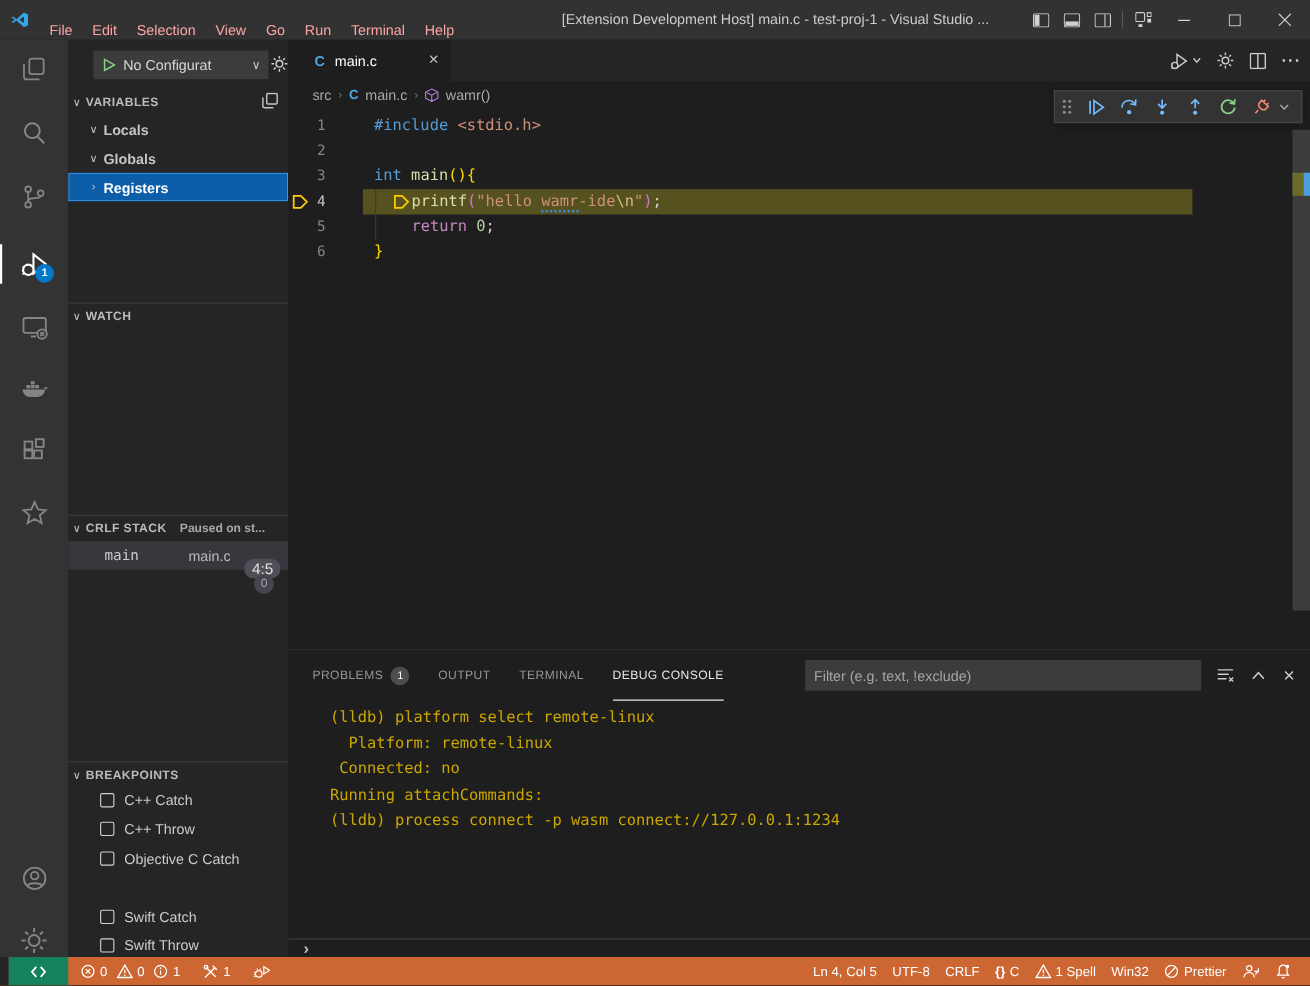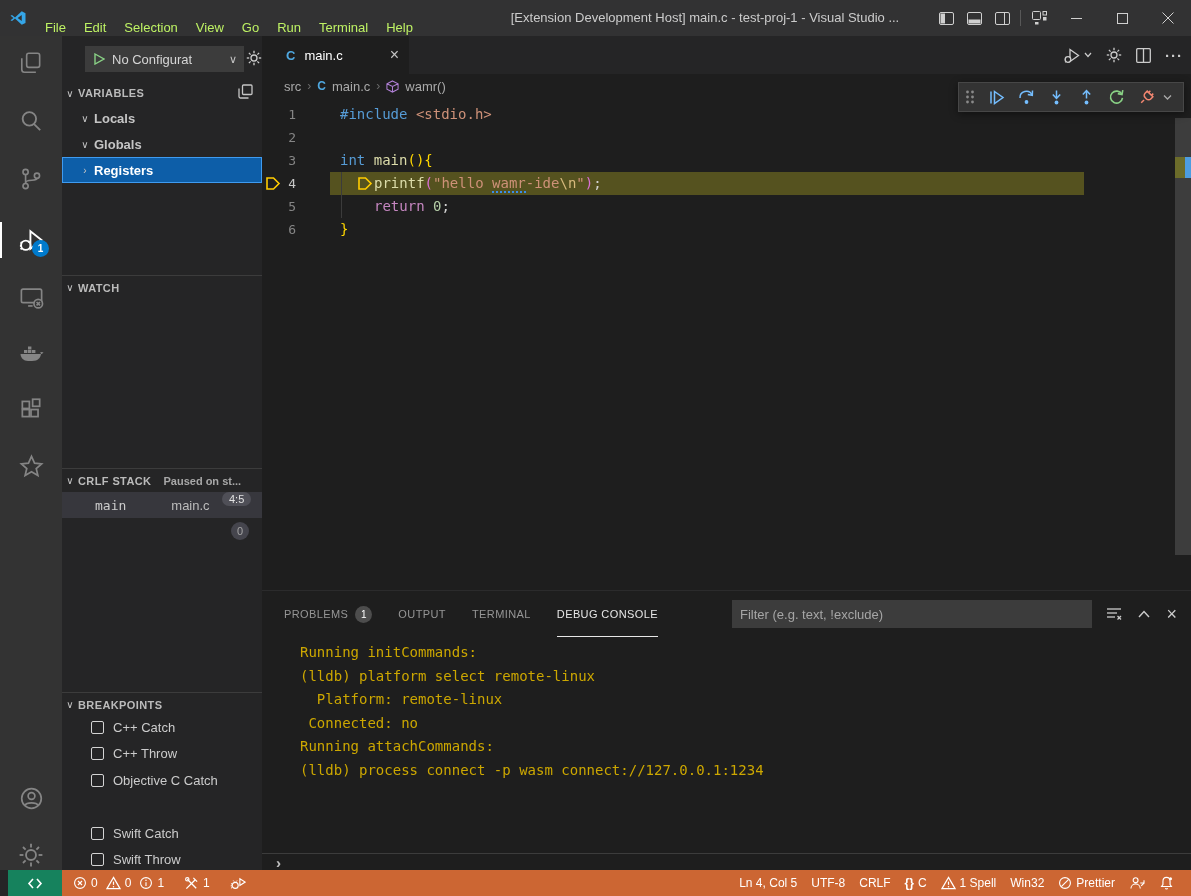--- a/index.html
+++ b/index.html
@@ -5,21 +5,21 @@
 * { box-sizing:border-box; margin:0; padding:0; }
 html,body { width:1191px; height:896px; }
 body { font-family:"Liberation Sans", sans-serif; background:#1e1e1e; color:#cccccc; overflow:hidden; }
 .app { position:relative; width:1191px; height:896px; background:#1e1e1e; }
 .abs { position:absolute; }
 svg { display:block; }
 
 
 .titlebar { position:absolute; left:0; top:0; width:1191px; height:36px; background:#323233; display:flex; align-items:center; z-index:40; }
 .tb-logo { width:36px; display:flex; justify-content:center; }
-.tb-menu { padding:0 9px; line-height:36px; font-size:13px; color:#bef264; cursor:default;margin-top:20px; }
+.tb-menu { padding:0 9px; line-height:36px; font-size:13px; color:#fca5a5; cursor:default;margin-top:20px; }
 .tb-title { position:absolute; left:470px; width:470px; top:0; line-height:36px; text-align:center; font-size:13px; color:#cccccc; white-space:nowrap; overflow:hidden; }
 .tb-right { position:absolute; right:0; top:0; height:36px; display:flex; align-items:center; }
 .tb-ic { width:28px; height:36px; display:flex; align-items:center; justify-content:center; }
 .tb-sep { width:1px; height:16px; background:#585858; margin:0 4px; }
 .win-btn { width:46px; height:36px; display:flex; align-items:center; justify-content:center; }
 
 
 .activitybar { position:absolute; left:0; top:36px; width:62px; height:834px; background:#333333; z-index:30; }
 .act-item { position:absolute; left:0; width:62px; height:48px; display:flex; align-items:center; justify-content:center; }
 .act-active-bar { position:absolute; left:0; top:186px; width:2px; height:36px; background:#ffffff; }
@@ -34,21 +34,21 @@
 .sec-header { position:absolute; left:0; width:200px; height:24px; display:flex; align-items:center; font-size:11px; font-weight:bold; color:#bbbbbb; letter-spacing:.4px; }
 .sec-header .chev { width:16px; text-align:center; color:#c5c5c5; font-size:10px; font-weight:normal; }
 .sec-border { border-top:1px solid #3c3c3c; }
 .tree-row { position:absolute; left:0; width:200px; height:26px; display:flex; align-items:center; font-size:13px; font-weight:bold; color:#c5c5c5; }
 .tree-row .chev { width:18px; margin-left:8px; text-align:center; font-size:10px; font-weight:normal; color:#c5c5c5; }
 .tree-row.selected { background:#0d5ea8; box-shadow:inset 0 0 0 1px #3f9bf0; color:#ffffff; }
 .cs-status { font-size:11px; font-weight:bold; color:#a8a8a8; margin-left:12px; letter-spacing:0; }
 .frame-row { position:absolute; left:0; top:456px; width:200px; height:26px; background:#37373d; display:flex; align-items:center; }
 .frame-name { font-family:"DejaVu Sans Mono", monospace; font-size:13px; color:#cccccc; margin-left:33px; }
 .frame-file { font-size:13px; color:#bcbcbc; margin-left:45px; }
-.frame-badge { position:absolute; left:160px; top:0; background:#4f4f57; border-radius:9px; padding:1px 7px; font-size:11px; color:#e2e2e2; }
+.frame-badge { position:absolute; left:160px; top:16px; background:#4f4f57; border-radius:9px; padding:1px 7px; font-size:14px; color:#e2e2e2; }
 .zero-badge { position:absolute; left:169px; top:486px; width:18px; height:18px; border-radius:50%; background:#45454d; color:#a5a5a5; font-size:11px; text-align:center; line-height:18px; }
 .bp-row { position:absolute; left:0; width:200px; height:26px; display:flex; align-items:center; font-size:13px; color:#cccccc; }
 .bp-check { width:13px; height:13px; border:1.5px solid #d4d4d4; border-radius:2px; background:#252526; margin-left:29px; margin-right:9px; }
 
 
 .tabbar { position:absolute; left:262px; top:36px; width:929px; height:38px; background:#252526; z-index:10; }
 .tab-active { position:absolute; left:0; top:0; width:147px; height:38px; background:#1e1e1e; display:flex; align-items:center; }
 .tab-cicon { margin-left:24px; color:#4fa8e0; font-weight:bold; font-size:13px; }
 .tab-label { margin-left:9px; font-size:13px; color:#ffffff; }
 .tab-close { margin-left:auto; margin-right:10px; color:#c5c5c5; font-size:16px; line-height:16px; }
@@ -518,21 +518,20 @@
           </svg>
       </div>
       <div>
         <svg width="12" height="8" viewBox="0 0 12 8">
             <polyline points="1,7 6,1.5 11,7" fill="none" stroke="#cccccc" stroke-width="1.4"></polyline>
           </svg>
       </div>
       <div style="color:#cccccc;font-size:18px;line-height:14px">×</div>
     </div>
     <div class="console">
-      <div class="console-line">Running initCommands:</div>
       <div class="console-line">(lldb) platform select remote-linux</div>
       <div class="console-line">  Platform: remote-linux</div>
       <div class="console-line"> Connected: no</div>
       <div class="console-line">Running attachCommands:</div>
       <div class="console-line">(lldb) process connect -p wasm connect://127.0.0.1:1234</div>
     </div>
     <div class="repl">
       <span class="repl-chevron">›</span>
     </div>
   </div>

